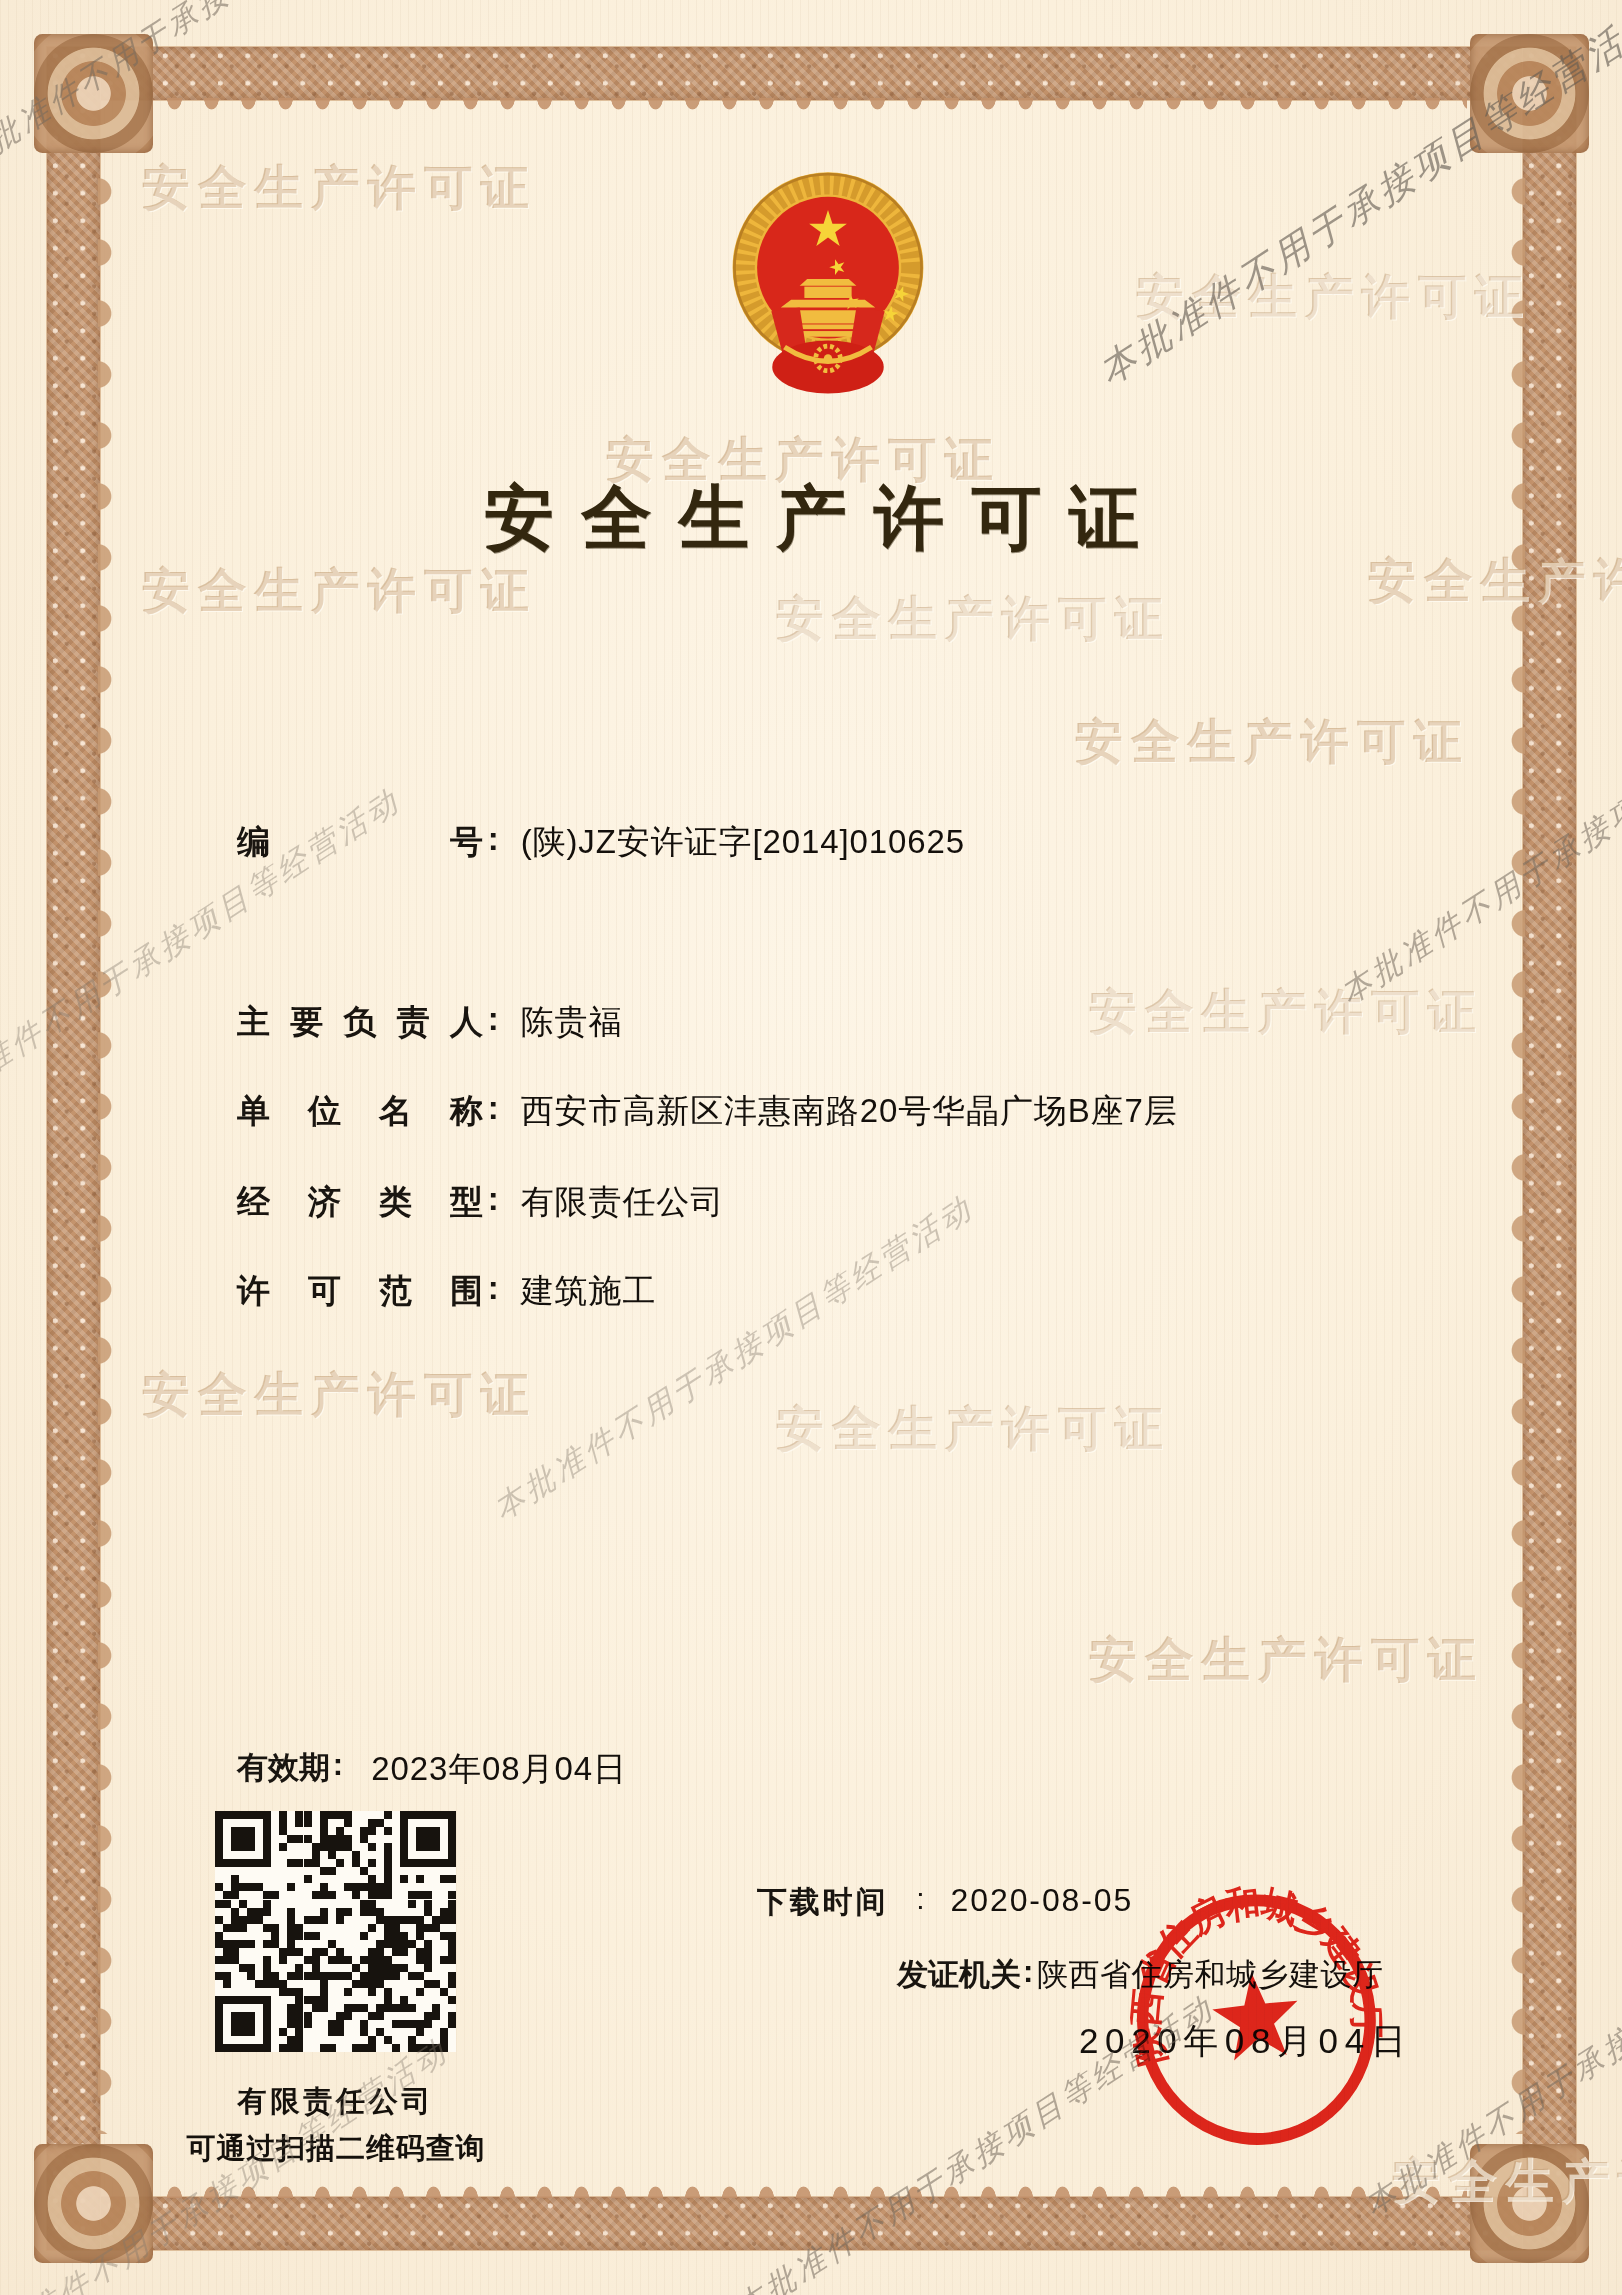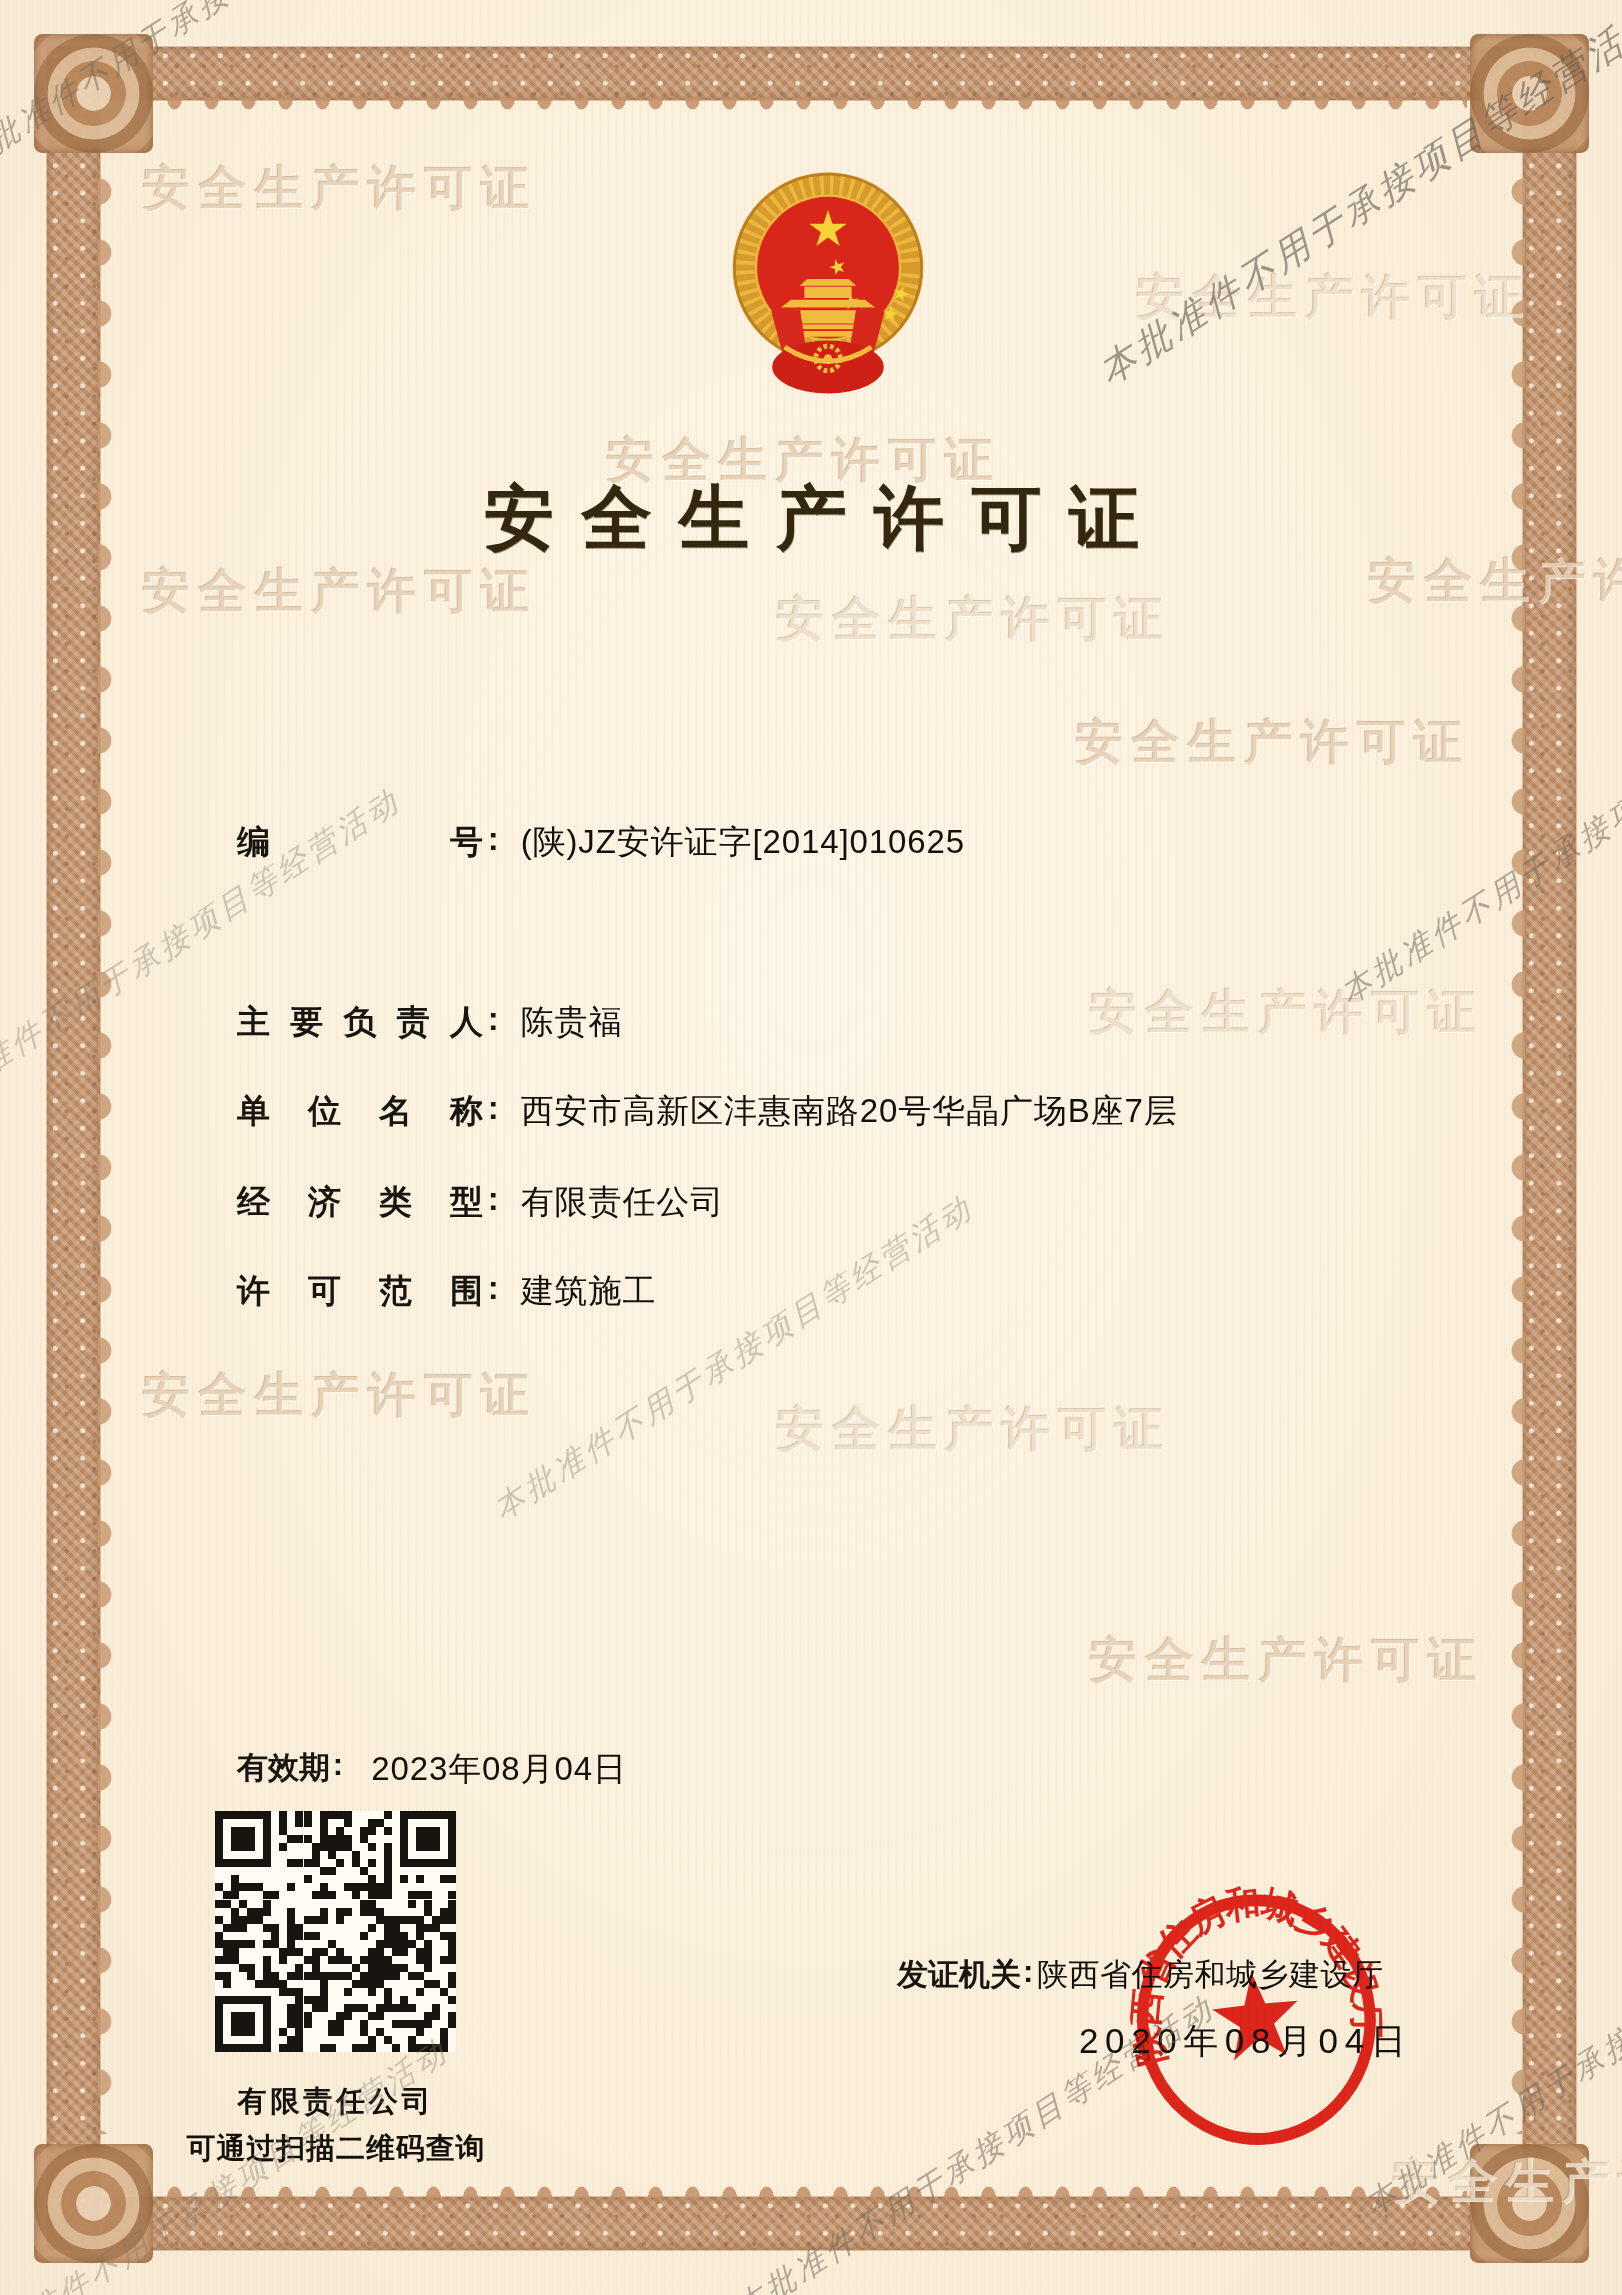--- a/index.html
+++ b/index.html
@@ -503,20 +503,23 @@
         <div style="left: 217px; top: 233px;"></div>
         <div style="left: 225px; top: 233px;"></div>
       </div>
     <div class="finder f1"></div>
     <div class="finder f2"></div>
     <div class="finder f3"></div>
   </div>
   <div class="qr-caption cap1">有限责任公司</div>
   <div class="qr-caption cap2">可通过扫描二维码查询</div>
 
+  <div class="row download">
+    <span class="dlabel">下载时间</span><span class="fcolon">:</span><span class="fvalue">2020-08-05</span>
+  </div>
 
   <div class="row issuer">
     <span class="dlabel">发证机关</span><span class="fcolon">:</span><span class="fvalue">陕西省住房和城乡建设厅</span>
   </div>
 
   <div class="row issue-date">2020年08月04日</div>
 
   <svg class="seal" viewBox="0 0 530 560">
     <g transform="translate(5,0) scale(1,1.05)">
       <circle cx="260" cy="265" r="240" fill="none" stroke="#e0170d" stroke-width="24"></circle>

